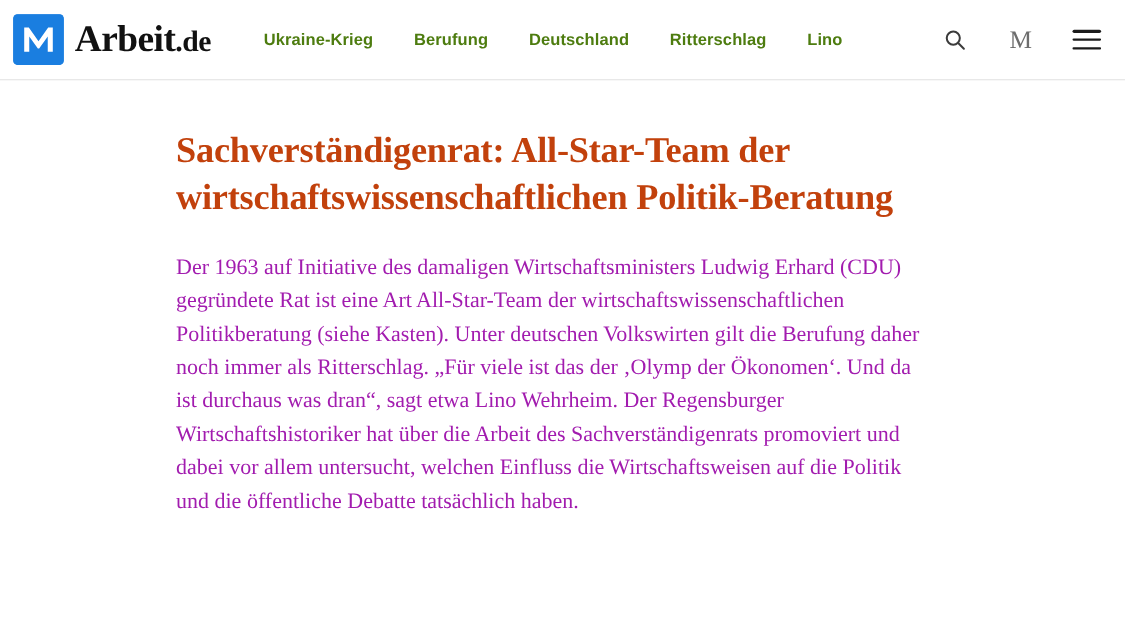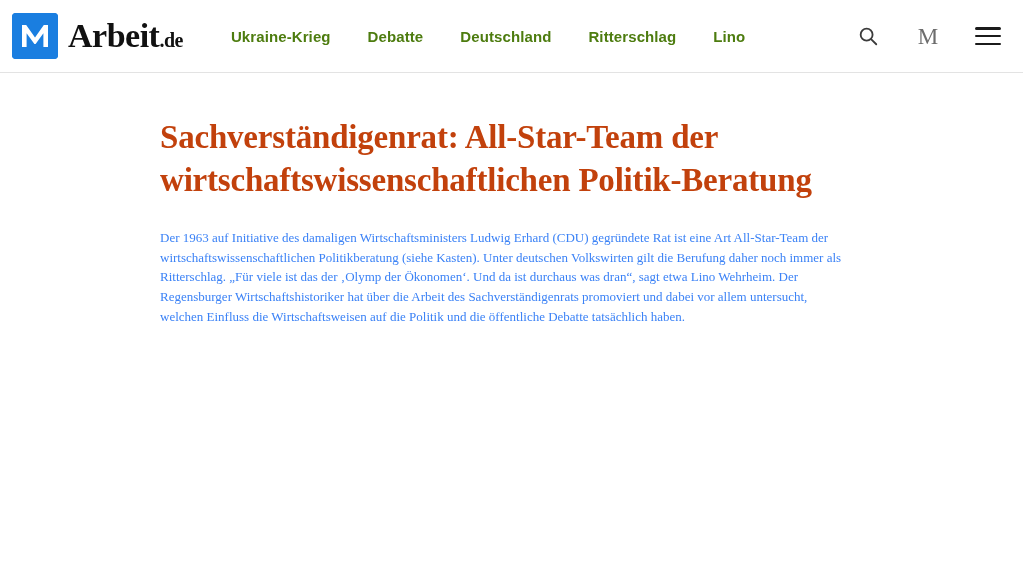--- a/index.html
+++ b/index.html
@@ -45,21 +45,21 @@
   .brand-text {
     margin-left: 10px;
     font-family: "Liberation Serif", serif;
     font-size: 34px;
     font-weight: 700;
     letter-spacing: -0.5px;
     line-height: 1;
     white-space: nowrap;
   }
   .brand-suffix {
-    font-size: 20px;
+    font-size: 27px;
     font-weight: 700;
     font-family: "Liberation Serif", serif;
   }
 
   .main-nav {
     display: flex;
     align-items: center;
     margin-left: 48px;
     gap: 37px;
   }
@@ -127,23 +127,23 @@
     font-family: "Liberation Serif", serif;
     font-size: 33px;
     line-height: 1.3;
     font-weight: 700;
     letter-spacing: -0.2px;
     margin: 0 0 26px 0;
     color: #c2410c;
   }
   .body-text {
     font-family: "Liberation Serif", serif;
-    font-size: 13px;
+    font-size: 20px;
     line-height: 1.52;
-    color: #3b82f6;
+    color: #a21caf;
     margin: 0;
   }
 </style>
 </head>
 <body>
 
 <header class="site-header">
 
   <a class="brand" href="#">
     <span class="brand-mark">
@@ -152,21 +152,21 @@
         <path d="M10 34 V12 h4.2 l8.8 12.5 L31.8 12 H36 v22 h-4.6 V20.2 L23.6 31 h-1.2 L14.6 20.2 V34 Z" fill="#ffffff"></path>
       </svg>
     </span>
     <span class="brand-text">
       <span>Arbeit</span><span class="brand-suffix">.de</span>
     </span>
   </a>
 
   <nav class="main-nav">
     <a class="nav-link" href="#">Ukraine-Krieg</a>
-    <a class="nav-link" href="#">Debatte</a>
+    <a class="nav-link" href="#">Berufung</a>
     <a class="nav-link" href="#">Deutschland</a>
     <a class="nav-link" href="#">Ritterschlag</a>
     <a class="nav-link" href="#">Lino</a>
   </nav>
 
   <div class="header-actions">
     <button class="icon-btn" aria-label="Suche">
       <svg width="22" height="22" viewBox="0 0 24 24" fill="none" stroke="#3b3b3b" stroke-width="2" stroke-linecap="round">
         <circle cx="10.5" cy="10.5" r="6.5"></circle>
         <line x1="15.6" y1="15.6" x2="21" y2="21"></line>

